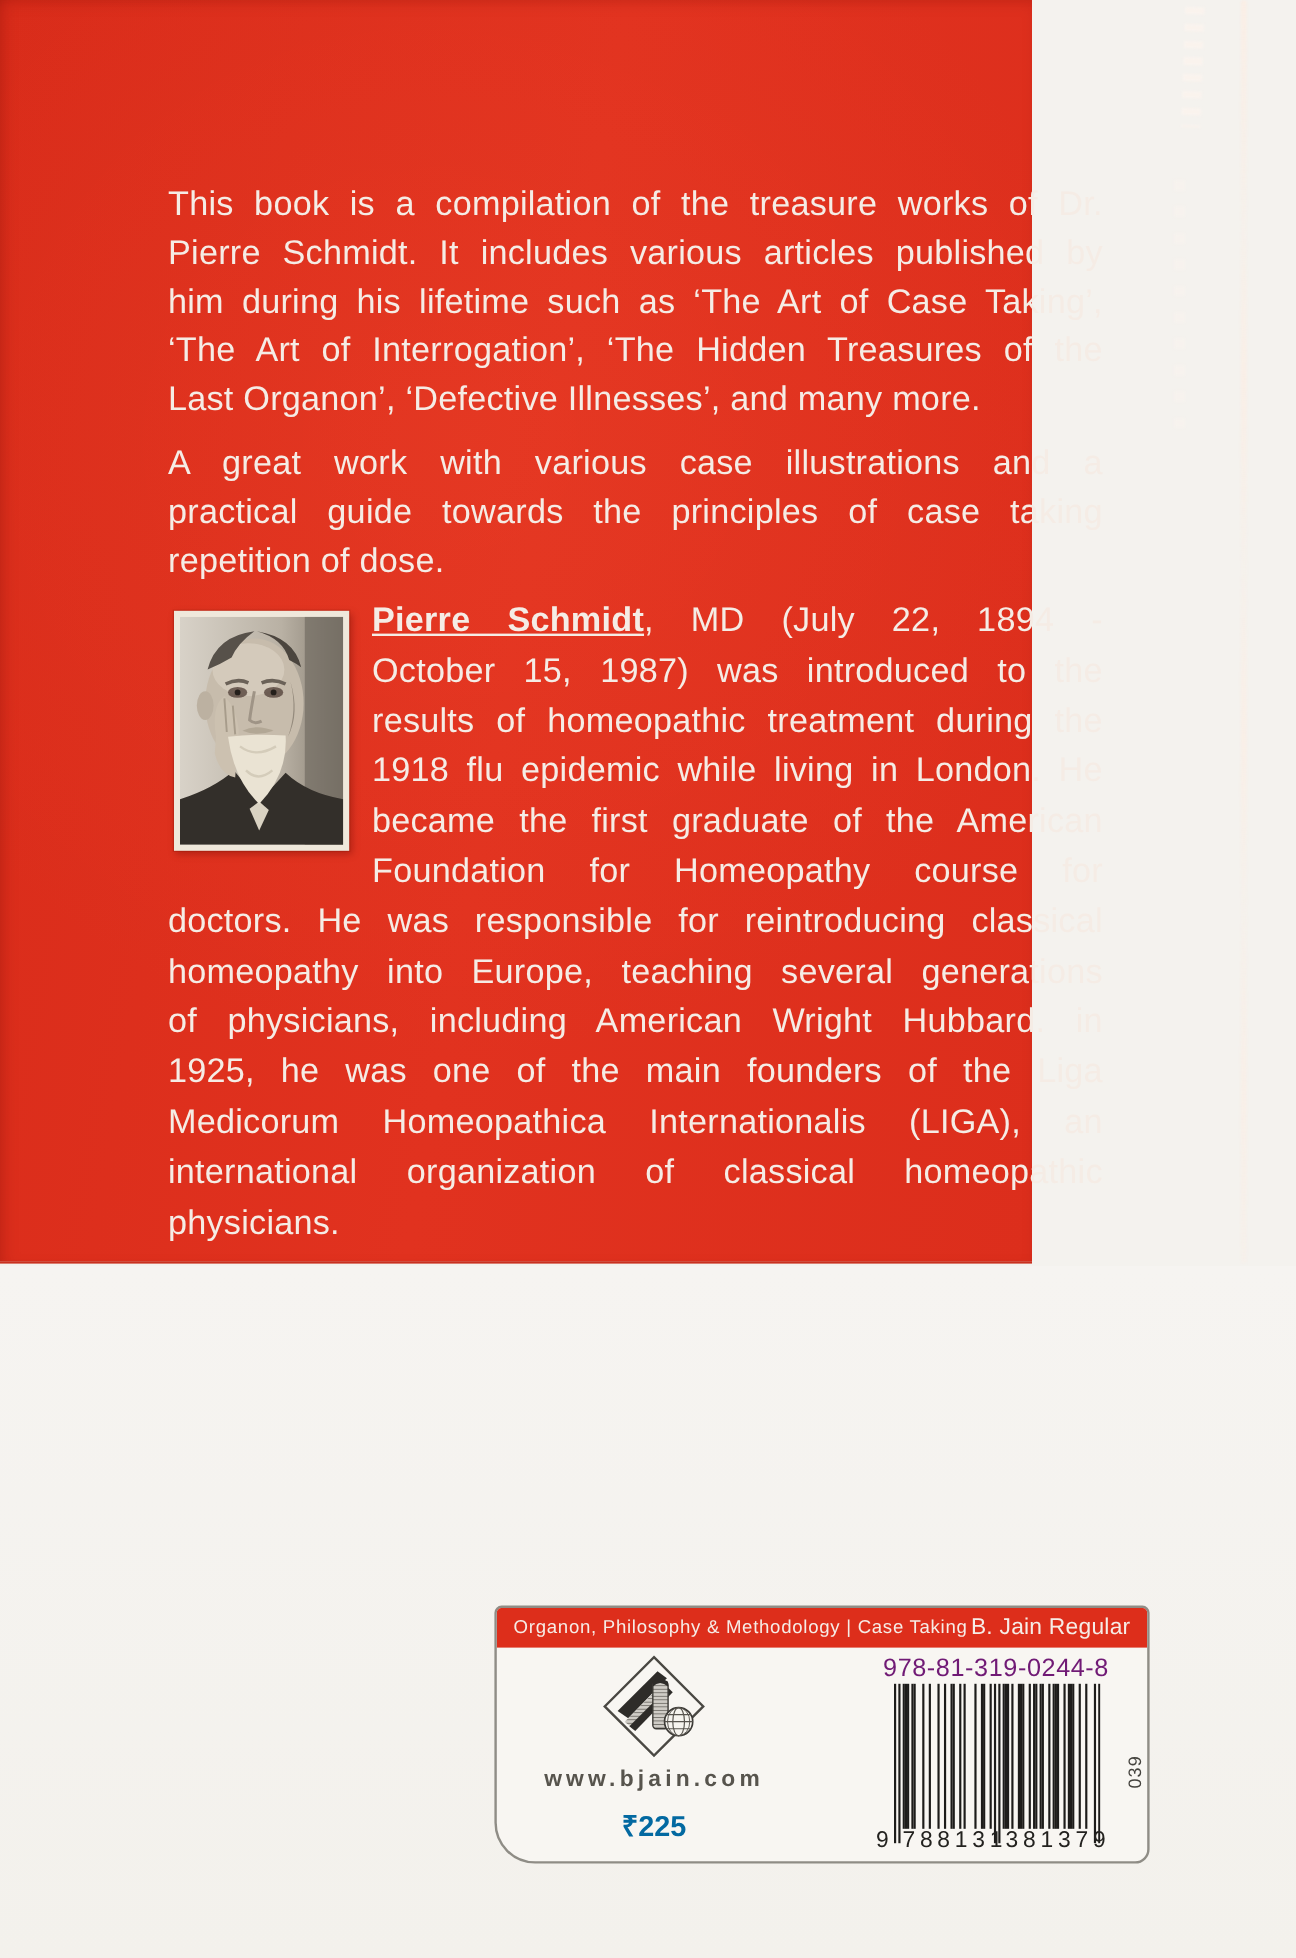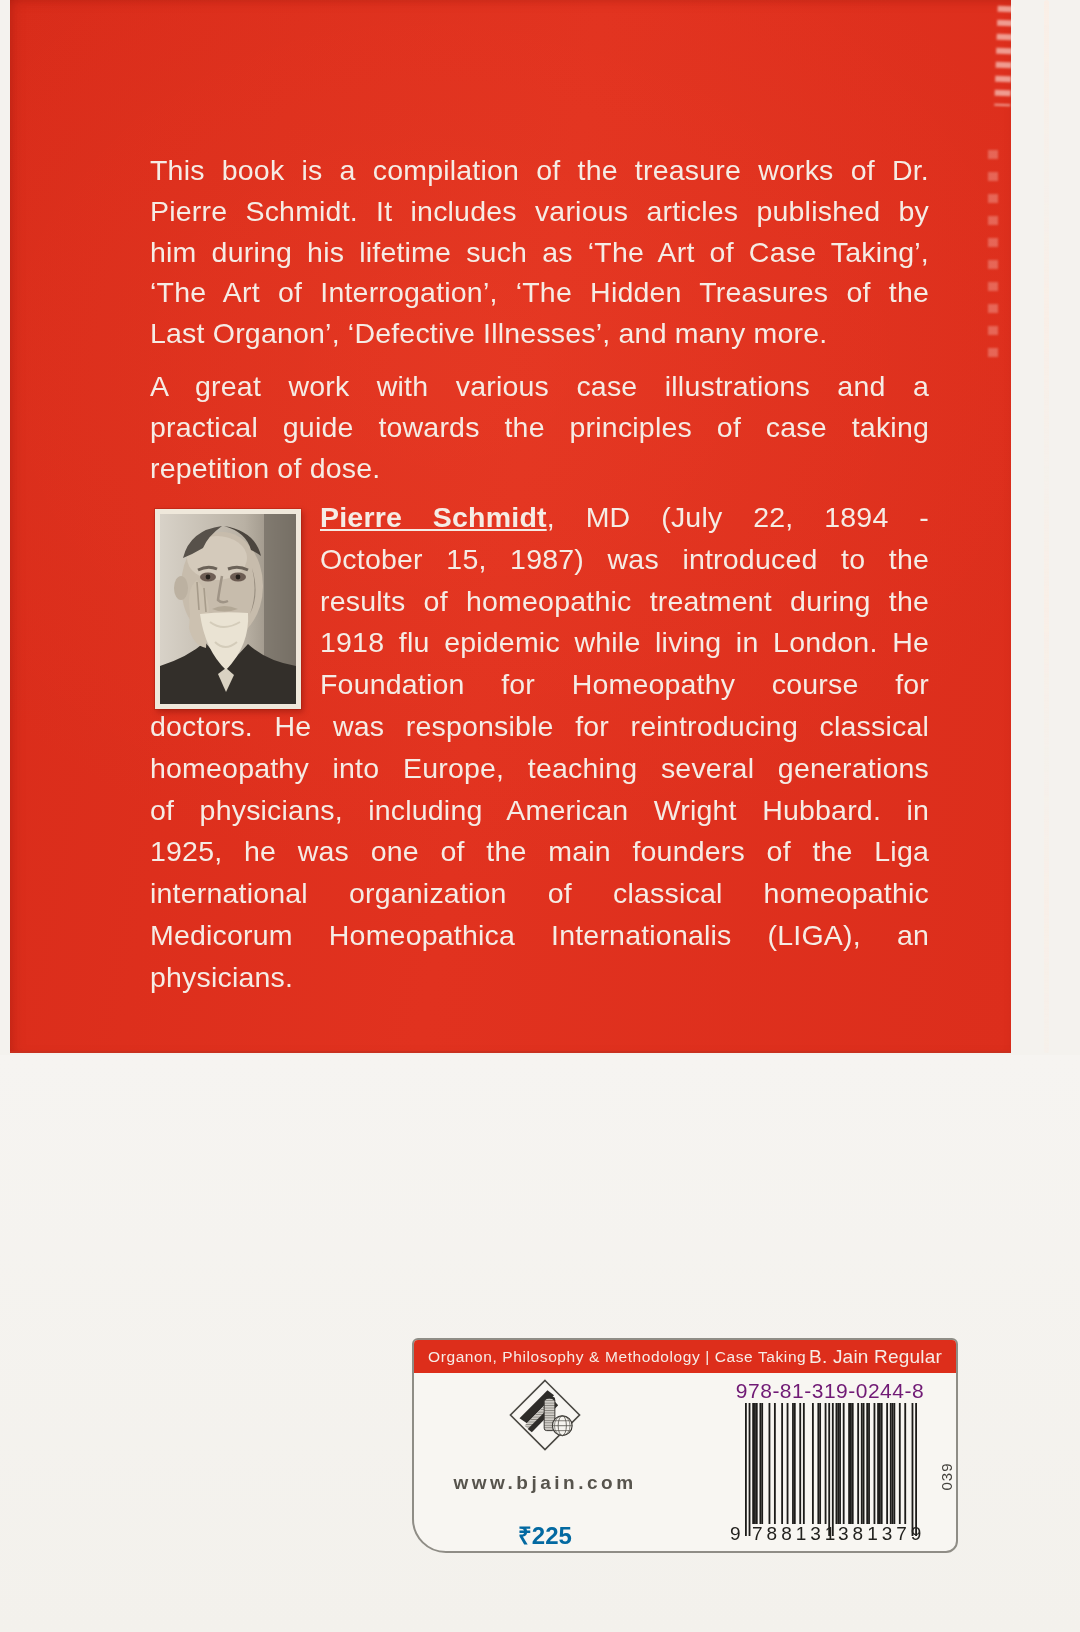--- a/index.html
+++ b/index.html
@@ -13,21 +13,21 @@
   .page{
     position:relative;
     width:1080px;height:1632px;
     background:var(--paper);
     overflow:hidden;
     font-family:"Liberation Sans",sans-serif;
     margin:0 auto;
   }
   
   .red-panel{
-    position:absolute;left:10px;top:0;width:1001px;height:1053px;
+    position:absolute;left:0;top:0;width:860px;height:1053px;
     background:
       radial-gradient(90% 70% at 45% 35%, rgba(255,95,60,.14), transparent 70%),
       linear-gradient(100deg,#d92c1a,var(--cover-red) 50%,#dc2e1c);
     border-bottom:2px solid #c9301f;
     box-shadow:inset 0 6px 14px -8px rgba(110,10,0,.35), inset 10px 0 16px -12px rgba(110,10,0,.35);
   }
   .cover-text{color:var(--text-white);font-size:28.5px;letter-spacing:.2px;}
   .block{position:absolute;left:140px;width:779px;}
   .jline{
     display:block;height:40.8px;line-height:40.8px;
@@ -83,21 +83,21 @@
   }
   .sticker-bar{
     height:33px;background:var(--label-red);
     display:flex;justify-content:space-between;align-items:center;
     padding:0 14px;color:#f6ece6;
   }
   .sticker-category{font-size:15.5px;letter-spacing:.6px;font-weight:normal;}
   .sticker-edition{font-size:19px;letter-spacing:.2px;}
   .sticker-body{position:relative;display:flex;height:178px;}
   .col-left{
-    width:262px;display:flex;flex-direction:column;align-items:center;padding-top:5px;gap:14px;
+    width:262px;display:flex;flex-direction:column;align-items:center;padding-top:5px;
   }
   .logo-svg{width:88px;height:88px;}
   .website{margin-top:6px;font-size:19px;font-weight:bold;letter-spacing:3.5px;color:#57544d;}
   .price{margin-top:10px;font-size:24px;font-weight:bold;color:#0369a1;}
   .col-right{position:relative;flex:1;}
   .isbn-text{
     position:absolute;left:28px;right:0;top:6px;text-align:center;
     font-size:21px;color:#701a75;letter-spacing:.5px;
   }
   #barcode-svg{position:absolute;left:69px;top:30px;}
@@ -180,27 +180,28 @@
           <path d="M55,128 Q65,138 77,128" stroke="#d4ccba" stroke-width="2" fill="none"></path>
 
           <path d="M92,54 Q100,80 90,100 Q98,78 92,54 Z" fill="#958b7d"></path>
         </svg>
       </figure>
 
       <div class="jline indent"><span class="bold">Pierre Schmidt</span><span>, MD (July 22, 1894 -</span></div>
       <div class="jline indent">October 15, 1987) was introduced to the</div>
       <div class="jline indent">results of homeopathic treatment during the</div>
       <div class="jline indent">1918 flu epidemic while living in London. He</div>
+      <div class="jline indent">became the first graduate of the American</div>
       <div class="jline indent">Foundation for Homeopathy course for</div>
       <div class="jline">doctors. He was responsible for reintroducing classical</div>
       <div class="jline">homeopathy into Europe, teaching several generations</div>
       <div class="jline">of physicians, including American Wright Hubbard. in</div>
       <div class="jline">1925, he was one of the main founders of the Liga</div>
+      <div class="jline">Medicorum Homeopathica Internationalis (LIGA), an</div>
       <div class="jline">international organization of classical homeopathic</div>
-      <div class="jline">Medicorum Homeopathica Internationalis (LIGA), an</div>
       <div class="jline last">physicians.</div>
     </div>
 
     <div class="crease"></div>
     <div class="scuff-a"></div>
     <div class="scuff-b"></div>
   </section>
 
   <section class="paper-panel">
   </section>

